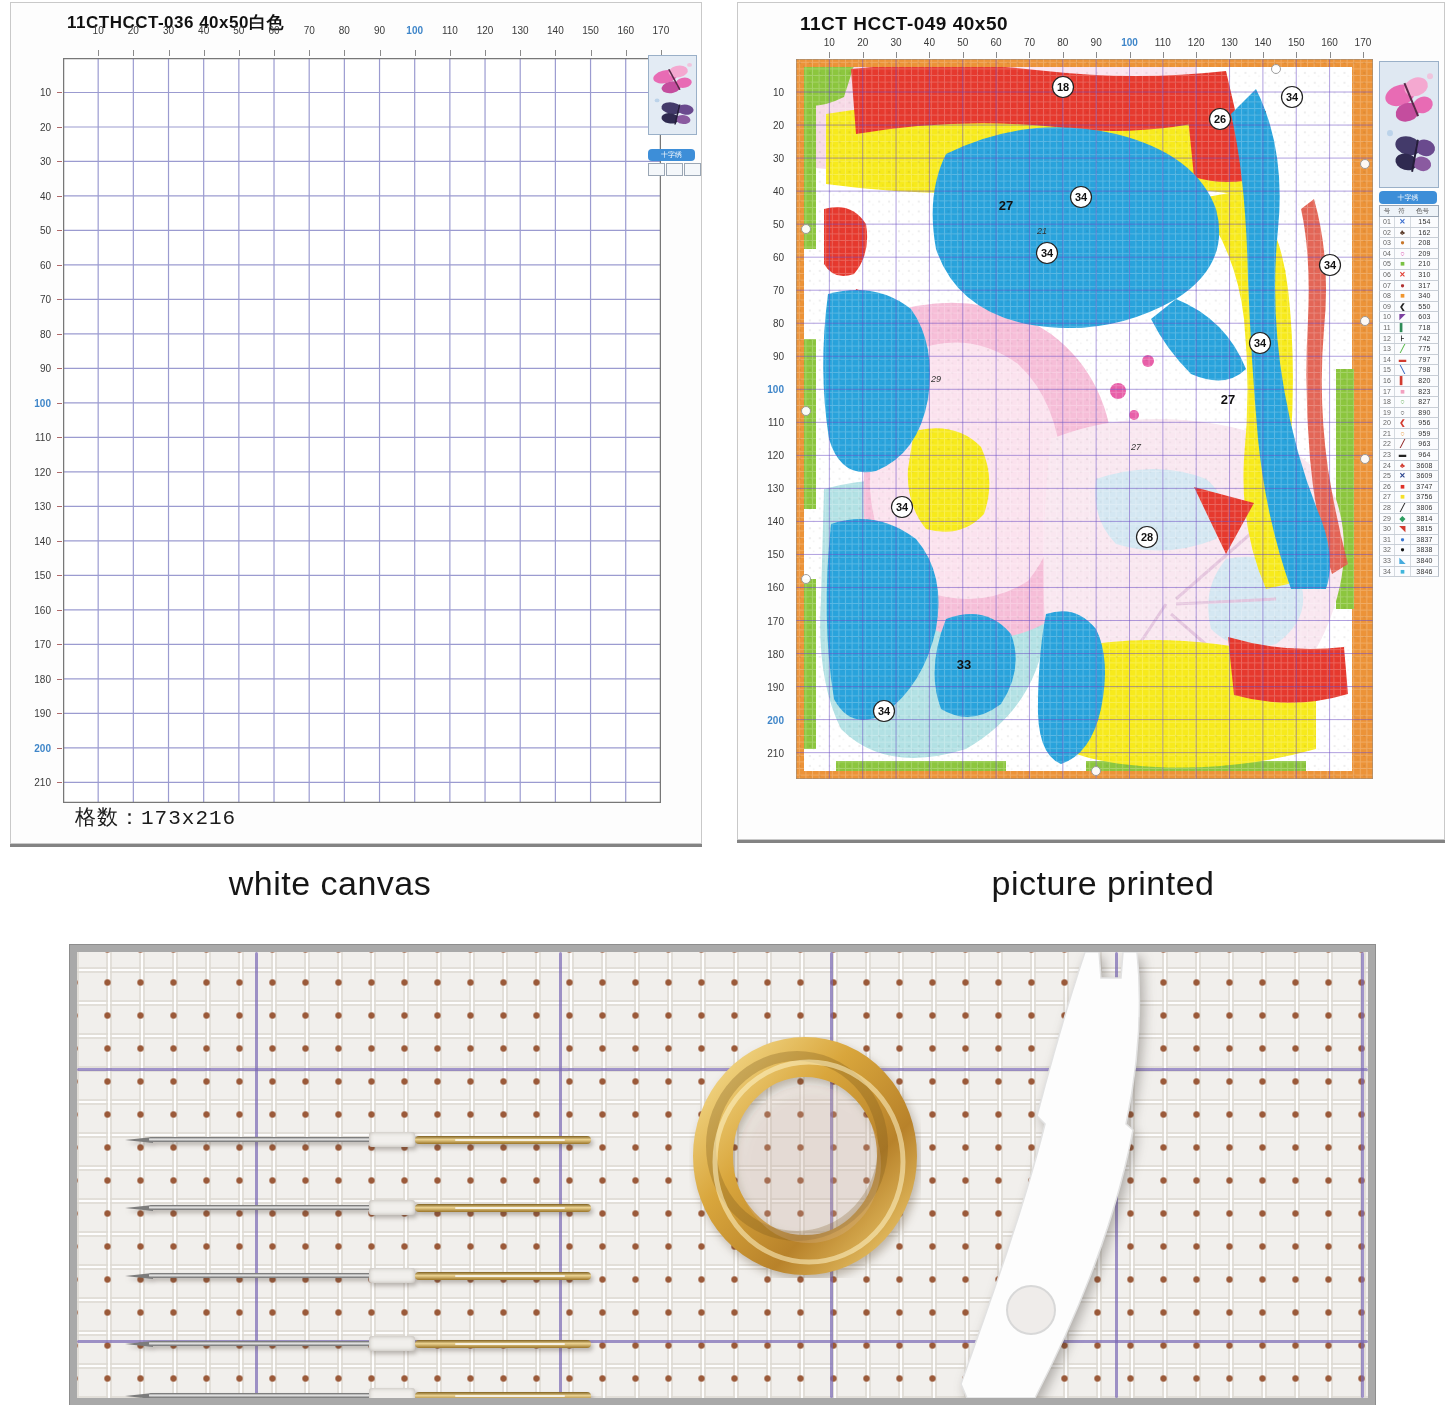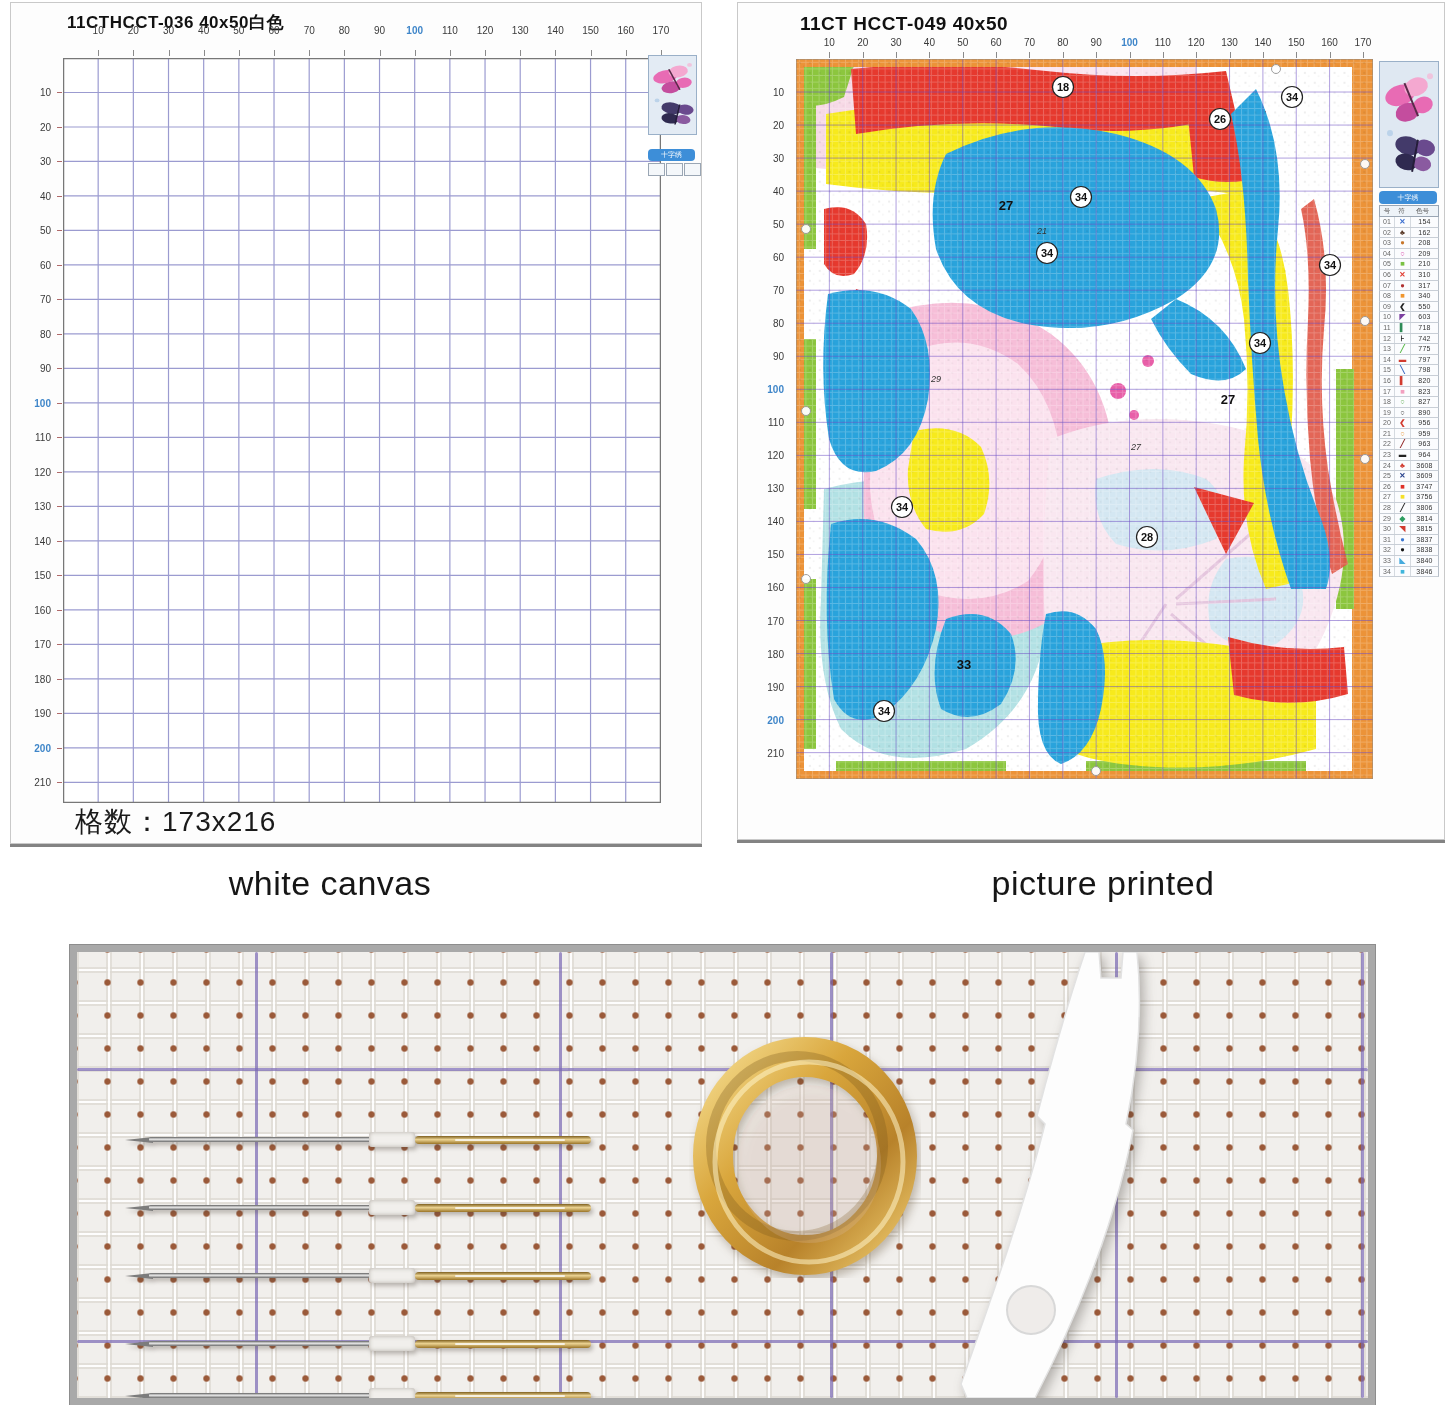--- a/index.html
+++ b/index.html
@@ -15,21 +15,21 @@
   .page-left .page-title{left:56px;top:8px;font-size:17px;}
   .page-right .page-title{left:62px;top:10px;font-size:19px;}
 
   .ruler-num{position:absolute;font-size:10px;color:#3a3a3a;transform:translateX(-50%);white-space:nowrap;}
   .ruler-num.side{transform:translateY(-50%);right:6px;}
   .ruler-num.hl{color:#3f86c9;font-weight:bold;}
   .tick{position:absolute;width:1px;height:6px;background:#8a8a8a;}
   .stick{position:absolute;width:5px;height:1px;background:#b06a6a;}
 
   .gridbox{position:absolute;background:#fff;}
-  .grid-label{position:absolute;font-family:Liberation Sans, sans-serif;font-size:28px;color:#1a1a1a;letter-spacing:1px;}
+  .grid-label{position:absolute;font-family:Liberation Mono, monospace;font-size:21px;color:#1a1a1a;letter-spacing:1px;}
 
   .thumb{position:absolute;border:1px solid #9ab0c8;background:#e4ecf5;overflow:hidden;}
   .minibar{position:absolute;background:#3d8ed8;border-radius:4px;color:#fff;font-size:7px;line-height:12px;
            text-align:center;overflow:hidden;}
   .minicells{position:absolute;display:flex;}
   .minicell{width:15px;height:11px;border:1px solid #9aa6b4;background:#f4f7fa;margin-right:1px;
             font-size:6px;color:#777;text-align:center;line-height:11px;}
 
   
   .legend{position:absolute;width:60px;}

